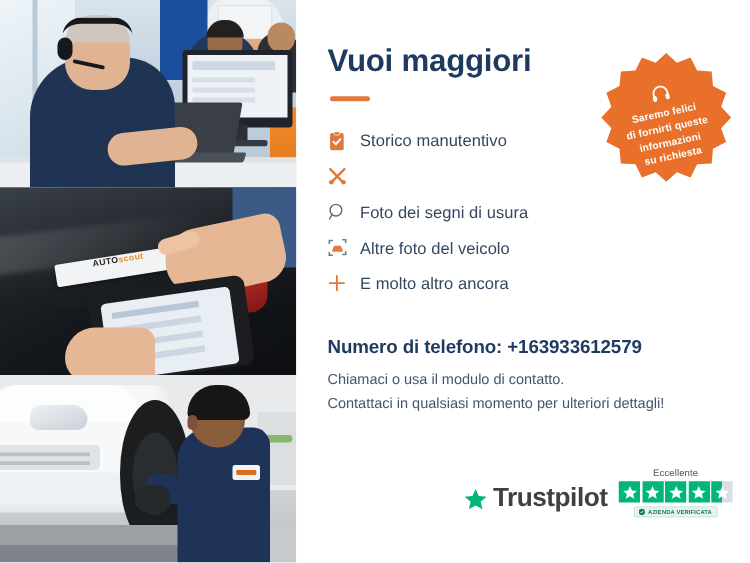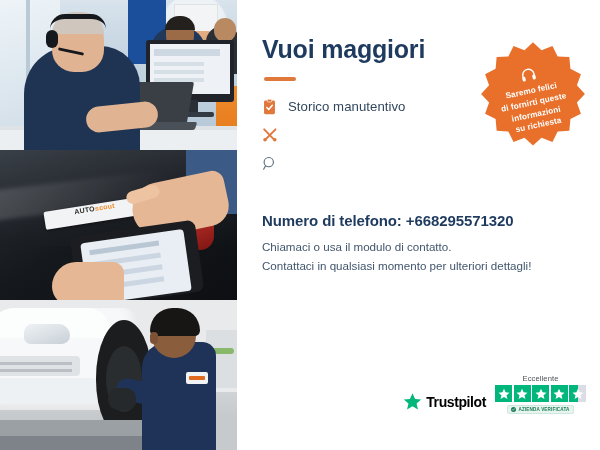--- a/index.html
+++ b/index.html
@@ -120,33 +120,33 @@
   .badge-wrap{position:absolute;right:8px;top:40px;width:118px;height:118px;}
   .starburst{position:absolute;inset:0;}
   .badge-inner{position:absolute;inset:0;display:flex;flex-direction:column;align-items:center;
       justify-content:center;transform:rotate(-12deg);}
   .badge-head{margin-bottom:2px;}
   .badge-text{font-size:8.2px;line-height:1.45;font-weight:700;color:#fff;text-align:center;
       max-width:92px;letter-spacing:.1px;}
 
   
   ul.features{list-style:none;margin:18px 0 0;padding:0;}
-  ul.features li{display:flex;align-items:flex-start;height:28.5px;}
+  ul.features li{display:flex;align-items:center;height:28.5px;}
   .ficon{width:26px;flex:0 0 26px;display:flex;align-items:center;justify-content:flex-start;}
   .flabel{font-size:13.2px;color:#32475e;letter-spacing:.05px;}
 
   
   .phone{margin-top:28px;font-size:15px;font-weight:700;color:#1f3a5f;letter-spacing:-.1px;}
   .sub{margin-top:9px;font-size:11.6px;line-height:1.62;color:#42566d;}
   .sub div{white-space:nowrap;}
 
   
   .tp{position:absolute;right:14px;bottom:36px;display:flex;align-items:flex-end;gap:9px;}
   .tp-left{display:flex;align-items:center;gap:4px;padding-bottom:3px;}
-  .tp-word{font-size:14px;font-weight:700;color:#000000;letter-spacing:-.4px;}
+  .tp-word{font-size:21px;font-weight:700;color:#404040;letter-spacing:-.4px;}
   .tp-right{display:flex;flex-direction:column;align-items:center;}
   .tp-rating{font-size:7.6px;color:#4b5257;margin-bottom:2px;letter-spacing:.1px;}
   .stars{display:flex;gap:1.5px;}
   .star-box{width:17px;height:17px;background:#00b67a;display:flex;align-items:center;justify-content:center;}
   .star-box.half{background:linear-gradient(90deg,#00b67a 50%,#dcdce6 50%);}
   .verif{margin-top:3px;display:flex;align-items:center;gap:2px;background:#e8f5ef;border:1px solid #cfe8dd;
       border-radius:2px;padding:1px 3px;}
   .verif-txt{font-size:4.6px;font-weight:700;color:#1a7a55;letter-spacing:.15px;}
 </style>
 </head>
@@ -275,27 +275,48 @@
         </span>
       </li>
 
       <li>
         <span class="ficon">
           <svg width="15" height="15" viewBox="0 0 20 20">
             <circle cx="9" cy="8.2" r="6.2" fill="none" stroke="#5a6b7d" stroke-width="1.5"></circle>
             <path d="M4.6 13.2L2.2 17.6" stroke="#5a6b7d" stroke-width="1.5" stroke-linecap="round"></path>
           </svg>
         </span>
-      </li>
-
-
+        <span class="flabel">Foto dei segni di usura</span>
+      </li>
+
+      <li>
+        <span class="ficon">
+          <svg width="16" height="16" viewBox="0 0 22 22">
+            <g fill="none" stroke="#6b7b8c" stroke-width="1.7" stroke-linecap="round">
+              <path d="M2 6.5V3.4h3.2M16.8 2.4H20v3.2M20 15.6v3.2h-3.2M5.2 19.6H2v-3.2"></path>
+            </g>
+            <path d="M5.6 13.4l1.3-3.3a1.6 1.6 0 0 1 1.5-1h5.2a1.6 1.6 0 0 1 1.5 1l1.3 3.3z" fill="#e0783c"></path>
+            <rect x="5.2" y="13" width="11.6" height="2.6" rx="1" fill="#e0783c"></rect>
+          </svg>
+        </span>
+        <span class="flabel">Altre foto del veicolo</span>
+      </li>
+
+      <li>
+        <span class="ficon">
+          <svg width="15" height="15" viewBox="0 0 20 20">
+            <path d="M10 2.4v15.2M2.4 10h15.2" stroke="#e0783c" stroke-width="2" stroke-linecap="round"></path>
+          </svg>
+        </span>
+        <span class="flabel">E molto altro ancora</span>
+      </li>
 
     </ul>
 
-    <div class="phone">Numero di telefono: +668295571320</div>
+    <div class="phone">Numero di telefono: +163933612579</div>
 
     <div class="sub">
       <div>Chiamaci o usa il modulo di contatto.</div>
       <div>Contattaci in qualsiasi momento per ulteriori dettagli!</div>
     </div>
 
     <div class="tp">
       <div class="tp-left">
         <svg width="19" height="19" viewBox="0 0 24 24">
           <path fill="#00b67a" d="M12 1.6l3.2 7.1 7.8.7-5.9 5.1 1.8 7.6L12 18.1 5.1 22.1l1.8-7.6L1 9.4l7.8-.7z"></path>

